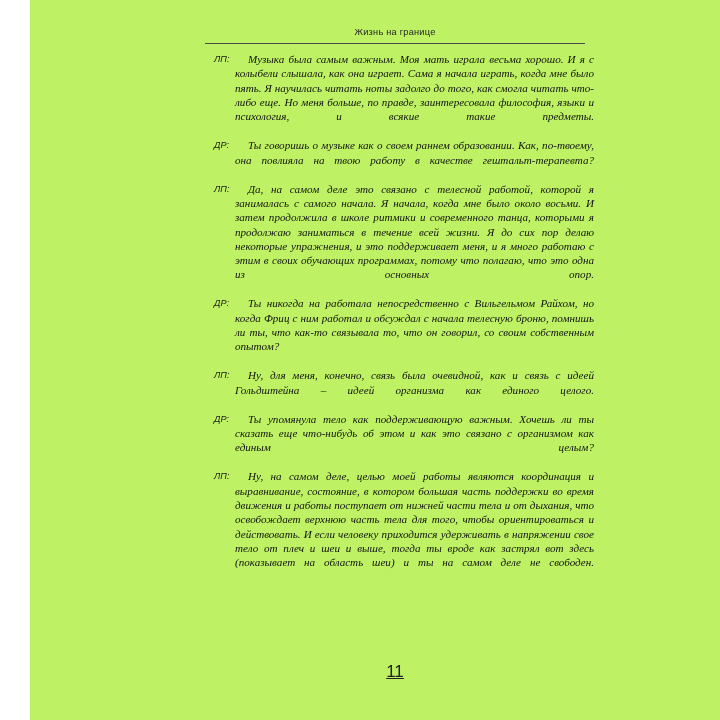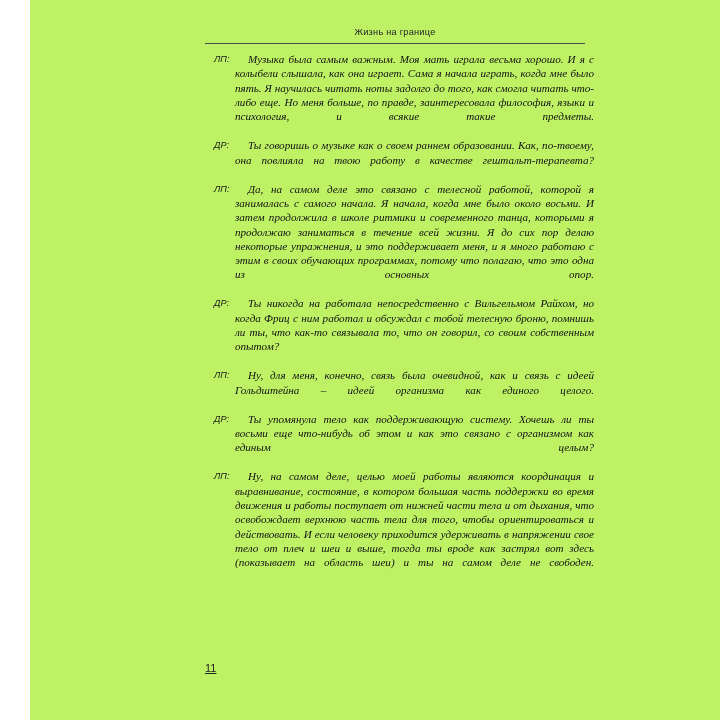--- a/index.html
+++ b/index.html
@@ -87,23 +87,23 @@
     display: inline-block;
     width: 100%;
   }
 
   
   .folio {
     position: absolute;
     left: 175px;
     top: 662px;
     width: 380px;
-    text-align: left;
+    text-align: center;
     font-family: "Liberation Sans", "DejaVu Sans", sans-serif;
-    font-size: 11px;
+    font-size: 17px;
     color: #222222;
     text-decoration: underline;
   }
 </style>
 </head>
 <body>
 
 <div id="page" style="background: #bef264; margin-left: 30px;">
 
   <div class="running-head">Жизнь на границе</div>
@@ -119,29 +119,29 @@
       <p class="dialogue-block">
         <span class="speaker">ДР:</span>
         <span class="utterance">Ты говоришь о музыке как о своем раннем образовании. Как, по-твоему, она повлияла на твою работу в качестве гештальт-терапевта?</span>
       </p>
       <p class="dialogue-block">
         <span class="speaker">ЛП:</span>
         <span class="utterance">Да, на самом деле это связано с телесной работой, которой я занималась с самого начала. Я начала, когда мне было около восьми. И затем продолжила в школе ритмики и современного танца, которыми я продолжаю заниматься в течение всей жизни. Я до сих пор делаю некоторые упражнения, и это поддерживает меня, и я много работаю с этим в своих обучающих программах, потому что полагаю, что это одна из основных опор.</span>
       </p>
       <p class="dialogue-block">
         <span class="speaker">ДР:</span>
-        <span class="utterance">Ты никогда на работала непосредственно с Вильгельмом Райхом, но когда Фриц с ним работал и обсуждал с тобой телесную броню, помнишь ли ты, что как-то связывала то, что он говорил, со своим собственным опытом?</span>
+        <span class="utterance">Ты никогда на работала непосредственно с Вильгельмом Райхом, но когда Фриц с ним работал и обсуждал с начала телесную броню, помнишь ли ты, что как-то связывала то, что он говорил, со своим собственным опытом?</span>
       </p>
       <p class="dialogue-block">
         <span class="speaker">ЛП:</span>
         <span class="utterance">Ну, для меня, конечно, связь была очевидной, как и связь с идеей Гольдштейна – идеей организма как единого целого.</span>
       </p>
       <p class="dialogue-block">
         <span class="speaker">ДР:</span>
-        <span class="utterance">Ты упомянула тело как поддерживающую систему. Хочешь ли ты восьми еще что-нибудь об этом и как это связано с организмом как единым целым?</span>
+        <span class="utterance">Ты упомянула тело как поддерживающую важным. Хочешь ли ты сказать еще что-нибудь об этом и как это связано с организмом как единым целым?</span>
       </p>
       <p class="dialogue-block">
         <span class="speaker">ЛП:</span>
         <span class="utterance">Ну, на самом деле, целью моей работы являются координация и выравнивание, состояние, в котором большая часть поддержки во время движения и работы поступает от нижней части тела и от дыхания, что освобождает верхнюю часть тела для того, чтобы ориентироваться и действовать. И если человеку приходится удерживать в напряжении свое тело от плеч и шеи и выше, тогда ты вроде как застрял вот здесь (показывает на область шеи) и ты на самом деле не свободен.</span>
       </p>
     </div>
 
   <div class="folio">11</div>
 
 </div>

